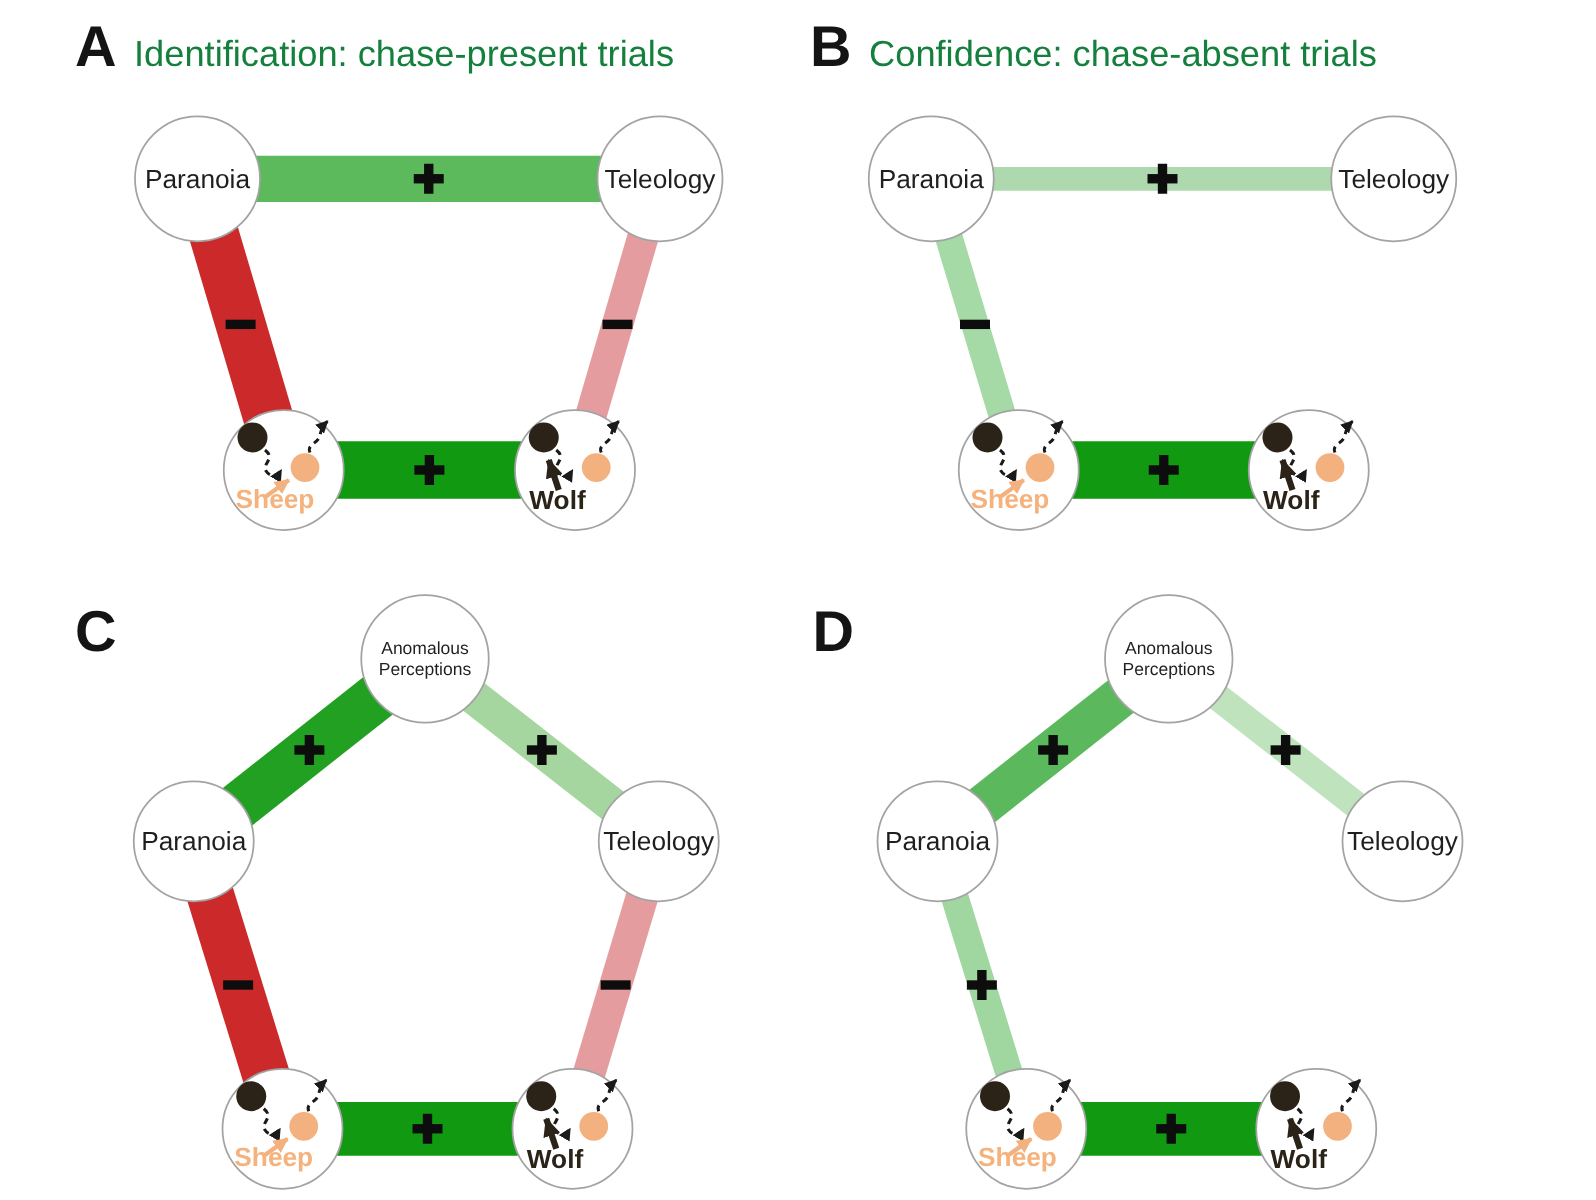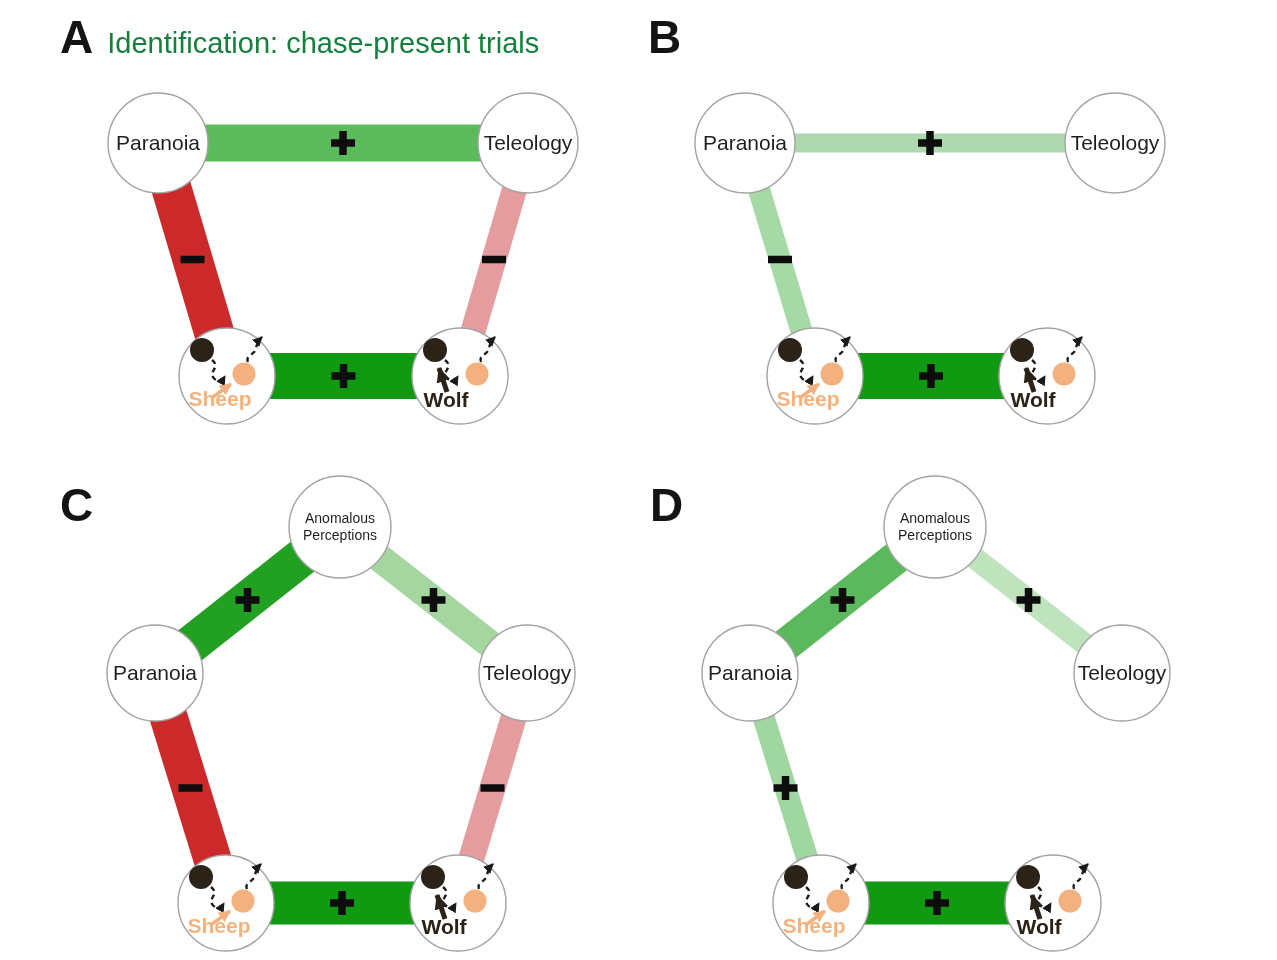--- a/index.html
+++ b/index.html
@@ -15,20 +15,21 @@
 <body>
 
 <div class="page">
 
   <div class="panel-header" id="hdr-A" style="left: 60px; top: 10px;">
     <span class="panel-letter">A</span>
     <span class="panel-title">Identification: chase-present trials</span>
   </div>
   <div class="panel-header" id="hdr-B" style="left: 648px; top: 10px;">
     <span class="panel-letter">B</span>
+    <span class="panel-title">Confidence: chase-absent trials</span>
   </div>
   <div class="panel-header" id="hdr-C" style="left: 60px; top: 478px;">
     <span class="panel-letter">C</span>
     <span class="panel-title"></span>
   </div>
   <div class="panel-header" id="hdr-D" style="left: 650px; top: 478px;">
     <span class="panel-letter">D</span>
     <span class="panel-title"></span>
   </div>
 

